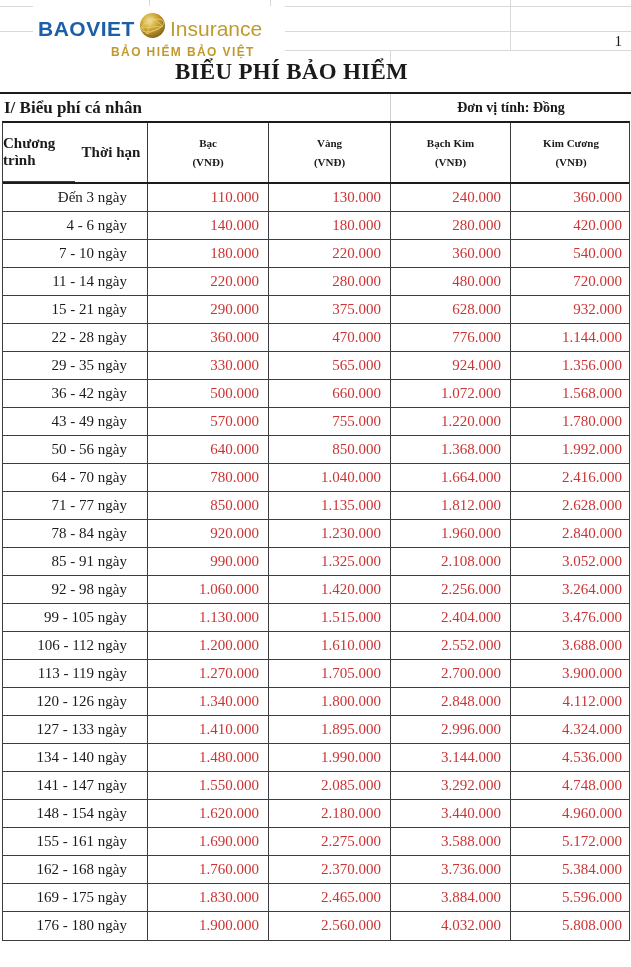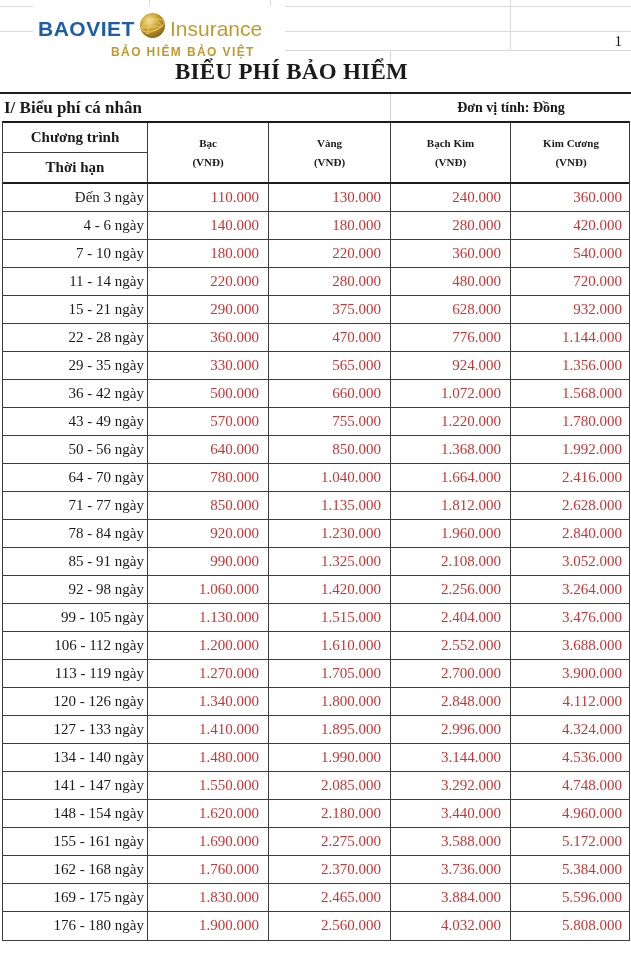--- a/index.html
+++ b/index.html
@@ -36,27 +36,27 @@
         font-size:14px;font-weight:bold;}
   
   .fee-table{position:absolute;left:2px;top:121px;width:628px;box-sizing:border-box;
         border:1px solid #3d3d3d;border-top:2px solid #1c1c1c;background:#fff;}
   .t-row{display:grid;grid-template-columns:145px 121px 122px 120px 120px;
         height:28px;border-bottom:1px solid #3d3d3d;box-sizing:border-box;}
   .t-row:last-child{border-bottom:none;}
   .t-header{height:61px;border-bottom:2px solid #1c1c1c;}
   .cell{border-right:1px solid #3d3d3d;box-sizing:border-box;overflow:hidden;}
   .cell:last-child{border-right:none;}
-  .corner-cell{display:flex;flex-direction:column;}
+  .corner-cell{display:flex;flex-direction:row;}
   .corner-top,.corner-bottom{flex:1;display:flex;align-items:center;justify-content:center;
         font-size:15px;font-weight:bold;}
   .corner-top{border-bottom:1px solid #3d3d3d;}
   .head-cell{display:flex;flex-direction:column;align-items:center;justify-content:center;
         font-size:11px;font-weight:bold;line-height:19px;}
-  .label-cell{text-align:right;padding-right:3px;line-height:26px;font-size:15px;color:#1a1a1a;}
+  .label-cell{text-align:right;padding-right:20px;line-height:26px;font-size:15px;color:#1a1a1a;}
   .fee-cell{text-align:right;padding-right:9px;line-height:26px;font-size:15px;color:#cc3333;}
 </style>
 </head>
 <body>
 
 <div class="gridline" style="left:0;top:6px;width:631px;height:1px;"></div>
 <div class="gridline" style="left:0;top:31px;width:34px;height:1px;"></div>
 <div class="gridline" style="left:283px;top:31px;width:348px;height:1px;"></div>
 <div class="gridline" style="left:283px;top:50px;width:348px;height:1px;"></div>
 <div class="gridline" style="left:149px;top:0;width:1px;height:6px;"></div>

